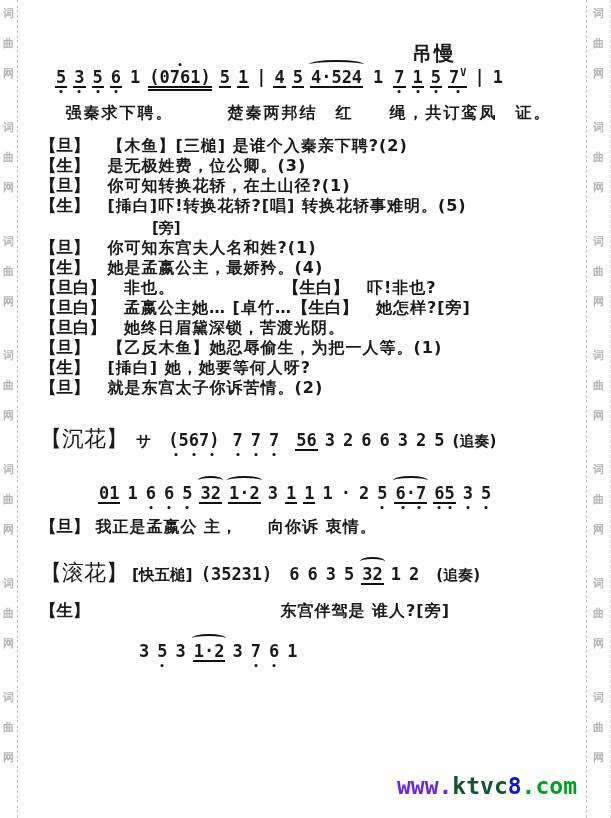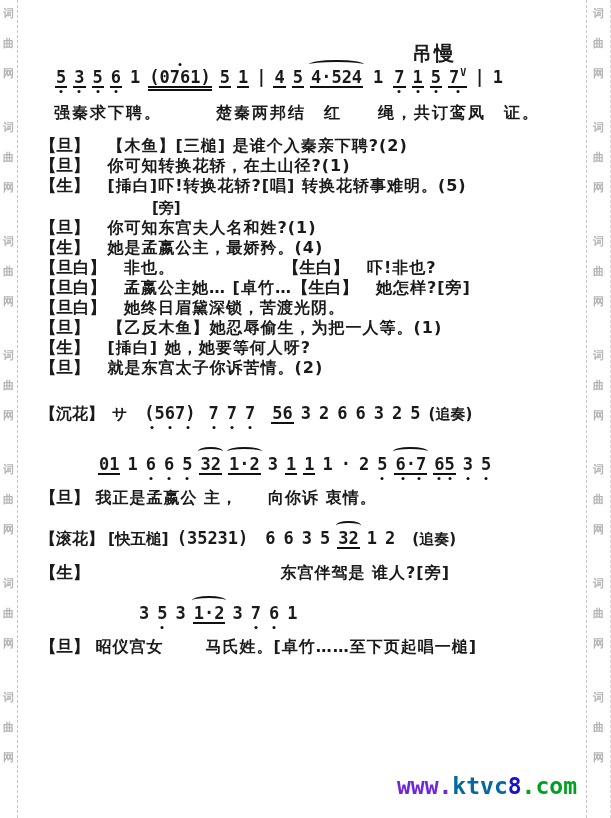--- a/index.html
+++ b/index.html
@@ -20,33 +20,33 @@
   .notation{white-space:nowrap;padding:10px 0 10px 12px;text-decoration:underline;}
   .tok{display:inline-block;position:relative;font-family:"DejaVu Sans Mono",monospace;
        font-weight:bold;font-size:17px;line-height:1;margin:0 3px;padding:0 1px;}
   .tok.cjk{font-family:"DejaVu Sans",sans-serif;font-size:15px;}
   .tok.u{border-bottom:2px solid #111;}
   .tok.uu{border-bottom:5px double #111;}
   .tok .dot{position:absolute;bottom:-7px;width:3px;height:3px;border-radius:50%;background:#111;transform:translateX(-50%);}
   .tok .dota{position:absolute;top:-6px;left:50%;width:3px;height:3px;border-radius:50%;background:#111;transform:translateX(-50%);}
   .tok .tie{position:absolute;top:-9px;left:-1px;right:-1px;height:7px;border-top:2px solid #111;border-radius:50% 50% 0 0;}
   .tok sup{font-size:10px;vertical-align:super;margin-left:1px;}
-  .lyrics{font-size:16px;font-weight:bold;letter-spacing:2px;padding-left:14px;margin-top:2px;white-space:nowrap;}
+  .lyrics{font-size:16px;font-weight:bold;letter-spacing:2px;padding-left:14px;margin-top:2px;white-space:nowrap;text-align:center;}
   
   #dialogue{margin-top:12px;}
   .dl{font-size:16px;line-height:20px;white-space:nowrap;}
   .role{font-weight:bold;font-size:16.5px;margin-right:18px;}
   .txt{font-weight:bold;letter-spacing:1px;}
   .gap{display:inline-block;}
   .sub{margin:3px 0 0 112px;font-size:15px;font-weight:bold;}
   
   #sections{margin-top:16px;}
   .sec{margin-top:10px;}
   .sec .head{white-space:nowrap;padding:10px 0 10px 0;}
-  .sec .label{font-weight:bold;font-size:16px;margin-right:4px;text-align:center;}
+  .sec .label{font-weight:normal;font-size:22px;margin-right:4px;text-align:center;}
   .sec .sublabel{font-weight:bold;font-size:15.5px;margin-right:4px;}
   .sec .vocal{margin-top:2px;font-size:16px;white-space:nowrap;}
   .sec .vocal .role{margin-right:6px;}
   
   .watermark{position:absolute;right:34px;bottom:20px;font-family:"DejaVu Sans Mono",monospace;
              font-weight:bold;font-size:23px;line-height:1;}
 </style>
 </head>
 <body>
 
@@ -124,20 +124,21 @@
       <div class="ch">网</div>
     </div>
   </div>
 
 <div class="content">
   <div class="tempo">吊慢</div>
   <div class="notation" id="score-notation"><span class="tok u"><span class="tk-t">5</span><i class="dot" style="left: 50%;"></i></span><span class="tok u"><span class="tk-t">3</span><i class="dot" style="left: 50%;"></i></span><span class="tok u"><span class="tk-t">5</span><i class="dot" style="left: 50%;"></i></span><span class="tok u"><span class="tk-t">6</span><i class="dot" style="left: 50%;"></i></span><span class="tok" style="margin-left: 4px;"><span class="tk-t">1</span></span><span class="tok uu" style="margin-left: 4px;"><span class="tk-t">(0761)</span><i class="dota"></i></span><span class="tok u" style="margin-left: 4px;"><span class="tk-t">5</span></span><span class="tok u"><span class="tk-t">1</span></span><span class="tok"><span class="tk-t">|</span></span><span class="tok u"><span class="tk-t">4</span></span><span class="tok u"><span class="tk-t">5</span></span><span class="tok u"><span class="tk-t">4·524</span><i class="tie"></i></span><span class="tok" style="margin-left: 6px;"><span class="tk-t">1</span></span><span class="tok u" style="margin-left: 6px;"><span class="tk-t">7</span><i class="dot" style="left: 50%;"></i></span><span class="tok u"><span class="tk-t">1</span><i class="dot" style="left: 50%;"></i></span><span class="tok u"><span class="tk-t">5</span><i class="dot" style="left: 50%;"></i></span><span class="tok u"><span class="tk-t">7</span><sup class="tk-sup">V</sup><i class="dot" style="left: 50%;"></i></span><span class="tok"><span class="tk-t">|</span></span><span class="tok"><span class="tk-t">1</span></span></div>
   <div class="lyrics">强秦求下聘。　　　楚秦两邦结　红　　绳，共订鸾凤　证。</div>
   <div id="dialogue">
       <div class="dl"><span class="role">【旦】</span><span class="txt">【木鱼】[三槌] 是谁个入秦亲下聘?(2)</span></div>
+      <div class="dl"><span class="role">【生】</span><span class="txt">是无极姓费，位公卿。(3)</span></div>
       <div class="dl"><span class="role">【旦】</span><span class="txt">你可知转换花轿，在土山径?(1)</span></div>
       <div class="dl"><span class="role">【生】</span><span class="txt">[挿白]吓!转换花轿?[唱] 转换花轿事难明。(5)</span></div>
       <div class="sub">[旁]</div>
       <div class="dl"><span class="role">【旦】</span><span class="txt">你可知东宫夫人名和姓?(1)</span></div>
       <div class="dl"><span class="role">【生】</span><span class="txt">她是孟嬴公主，最娇矜。(4)</span></div>
       <div class="dl"><span class="role">【旦白】</span><span class="txt">非也。</span><span class="gap" style="width: 108px;"></span><span class="role">【生白】</span><span class="txt">吓!非也?</span></div>
       <div class="dl"><span class="role">【旦白】</span><span class="txt">孟嬴公主她… [卓竹…</span><span class="role">【生白】</span><span class="txt">她怎样?[旁]</span></div>
       <div class="dl"><span class="role">【旦白】</span><span class="txt">她终日眉黛深锁，苦渡光阴。</span></div>
       <div class="dl"><span class="role">【旦】</span><span class="txt">【乙反木鱼】她忍辱偷生，为把一人等。(1)</span></div>
       <div class="dl"><span class="role">【生】</span><span class="txt">[挿白] 她，她要等何人呀?</span></div>
@@ -150,19 +151,18 @@
       <div class="sec">
         <div class="head" style="margin-left: 55px;"><span class="tok u"><span class="tk-t">01</span></span><span class="tok"><span class="tk-t">1</span></span><span class="tok"><span class="tk-t">6</span><i class="dot" style="left: 50%;"></i></span><span class="tok"><span class="tk-t">6</span><i class="dot" style="left: 50%;"></i></span><span class="tok"><span class="tk-t">5</span><i class="dot" style="left: 50%;"></i></span><span class="tok u"><span class="tk-t">32</span><i class="tie"></i></span><span class="tok u"><span class="tk-t">1·2</span><i class="tie"></i></span><span class="tok"><span class="tk-t">3</span></span><span class="tok u"><span class="tk-t">1</span></span><span class="tok u"><span class="tk-t">1</span></span><span class="tok"><span class="tk-t">1</span></span><span class="tok"><span class="tk-t">·</span></span><span class="tok"><span class="tk-t">2</span></span><span class="tok"><span class="tk-t">5</span><i class="dot" style="left: 50%;"></i></span><span class="tok u"><span class="tk-t">6·7</span><i class="tie"></i><i class="dot" style="left: 25%;"></i><i class="dot" style="left: 75%;"></i></span><span class="tok u"><span class="tk-t">65</span><i class="dot" style="left: 25%;"></i><i class="dot" style="left: 75%;"></i></span><span class="tok"><span class="tk-t">3</span><i class="dot" style="left: 50%;"></i></span><span class="tok"><span class="tk-t">5</span><i class="dot" style="left: 50%;"></i></span></div>
         <div class="vocal"><span class="role">【旦】</span><span class="txt">我正是孟嬴公 主，</span><span class="gap" style="width: 30px;"></span><span class="txt">向你诉 衷情。</span></div>
       </div>
       <div class="sec">
         <div class="head"><span class="label">【滚花】</span><span class="sublabel">[快五槌]</span><span class="tok"><span class="tk-t">(35231)</span></span><span class="tok" style="margin-left: 12px;"><span class="tk-t">6</span></span><span class="tok"><span class="tk-t">6</span></span><span class="tok"><span class="tk-t">3</span></span><span class="tok"><span class="tk-t">5</span></span><span class="tok u"><span class="tk-t">32</span><i class="tie"></i></span><span class="tok"><span class="tk-t">1</span></span><span class="tok"><span class="tk-t">2</span></span><span class="tok cjk" style="margin-left: 12px;"><span class="tk-t">(追奏)</span></span></div>
         <div class="vocal"><span class="role">【生】</span><span class="gap" style="width: 185px;"></span><span class="txt">东宫伴驾是 谁人?[旁]</span></div>
       </div>
       <div class="sec">
         <div class="head" style="margin-left: 95px;"><span class="tok"><span class="tk-t">3</span></span><span class="tok"><span class="tk-t">5</span><i class="dot" style="left: 50%;"></i></span><span class="tok"><span class="tk-t">3</span></span><span class="tok u"><span class="tk-t">1·2</span><i class="tie"></i></span><span class="tok"><span class="tk-t">3</span></span><span class="tok"><span class="tk-t">7</span><i class="dot" style="left: 50%;"></i></span><span class="tok"><span class="tk-t">6</span><i class="dot" style="left: 50%;"></i></span><span class="tok"><span class="tk-t">1</span></span></div>
-        <div class="vocal"><span class="role">【旦】</span><span class="txt">昭仪宫女</span><span class="gap" style="width: 42px;"></span><span class="txt">马氏姓。[卓竹……至下页起唱一槌]</span></div>
       </div>
     </div>
 
 </div>
 
-<div class="watermark" id="watermark"><span class="wm-part" style="color: #6d28d9;">www.</span><span class="wm-part" style="color: #0369a1;">ktvc</span><span class="wm-part" style="color: rgb(21, 21, 204);">8</span><span class="wm-part" style="color: rgb(0, 160, 34);">.com</span></div>
+<div class="watermark" id="watermark"><span class="wm-part" style="color: #6d28d9;">www.</span><span class="wm-part" style="color: #14532d;">ktvc</span><span class="wm-part" style="color: rgb(21, 21, 204);">8</span><span class="wm-part" style="color: rgb(0, 160, 34);">.com</span></div>
 
 </body></html>

